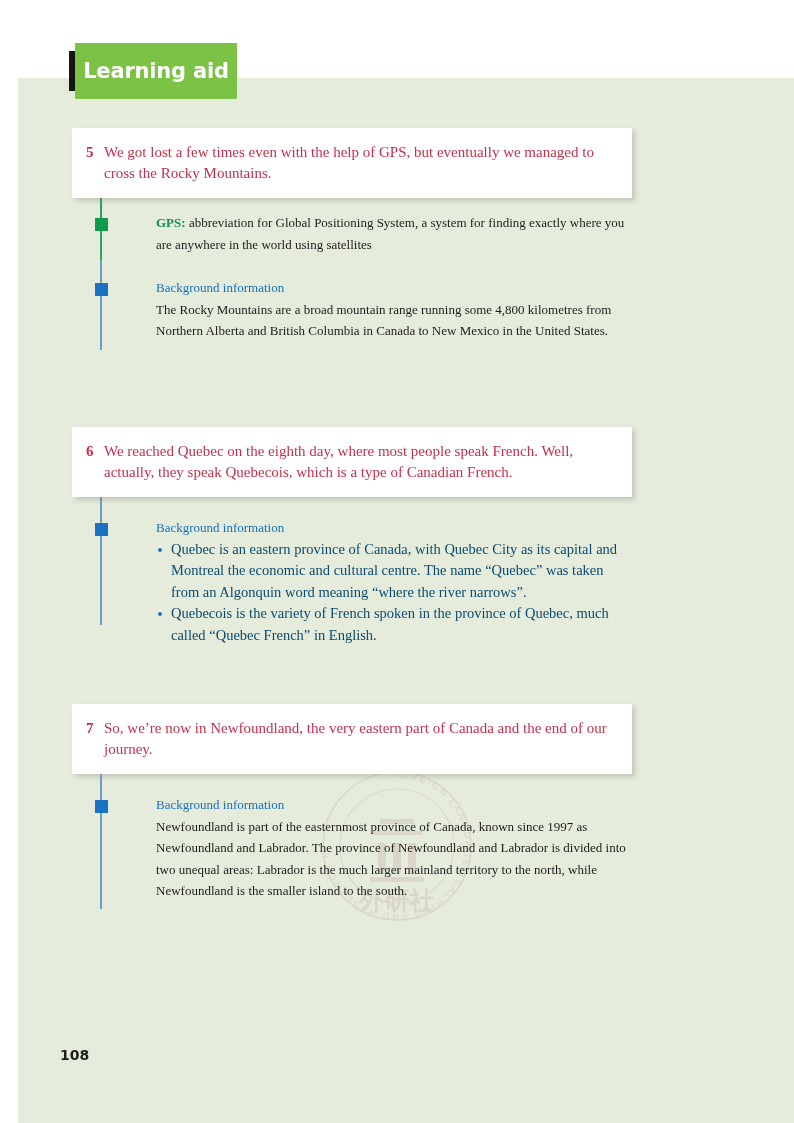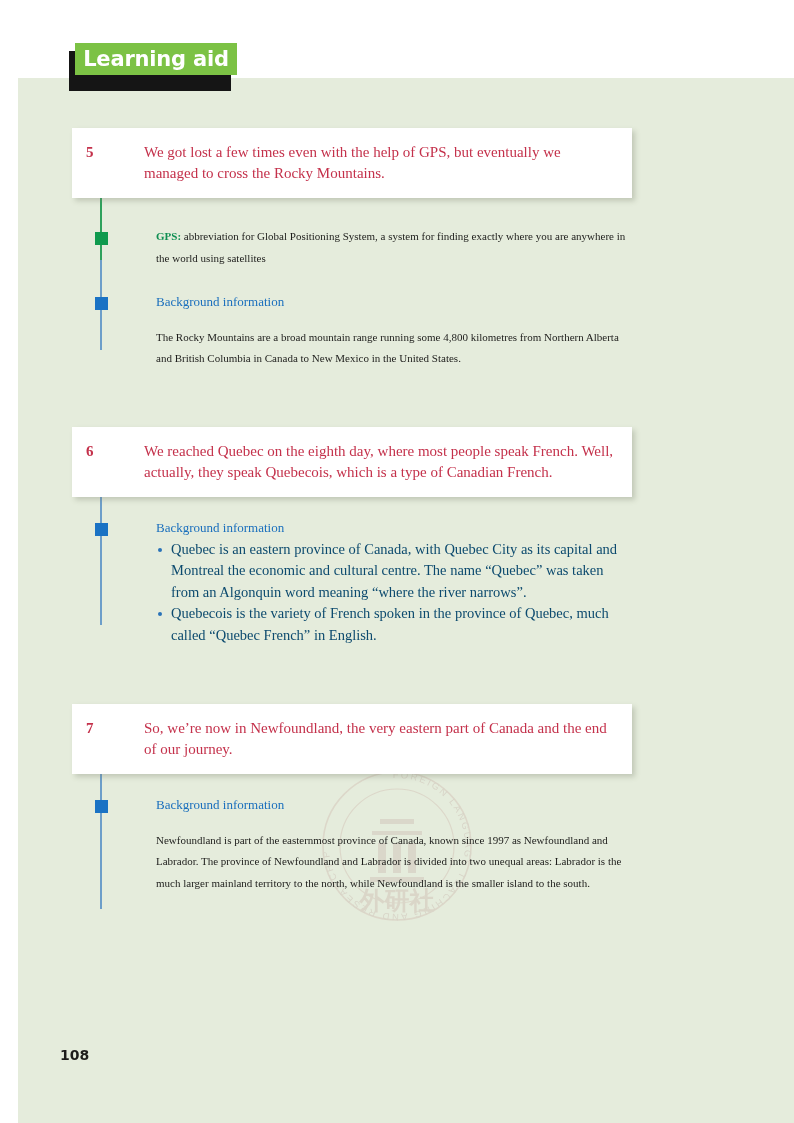--- a/index.html
+++ b/index.html
@@ -57,21 +57,21 @@
     top: 8px;
     width: 162px;
     height: 40px;
     background: #151515;
   }
   #heading-box {
     position: absolute;
     left: 6px;
     top: 0px;
     width: 162px;
-    height: 32px;
+    height: 56px;
     background: #7cc245;
     display: flex;
     align-items: center;
     justify-content: center;
   }
   #heading-box .label {
     font-family: "DejaVu Sans", sans-serif;
     font-weight: bold;
     font-size: 21px;
     color: #ffffff;
@@ -105,21 +105,20 @@
     line-height: 21px;
     width: 18px;
     flex: 0 0 18px;
     text-align: left;
   }
   .prompt-text {
     color: #c4314b;
     font-size: 15px;
     line-height: 21px;
     flex: 1 1 auto;
-    margin-left: 40px;
   }
 
   
   .notes {
     position: relative;
     padding-top: 14px;
   }
   .rail {
     position: absolute;
     left: 28px;
@@ -137,24 +136,23 @@
   .marker {
     position: absolute;
     left: 23px;
     width: 13px;
     height: 13px;
   }
   .marker.green { background: #0f9a4e; }
   .marker.blue  { background: #1a72c4; }
 
   .note-body {
-    font-size: 11px;
+    font-size: 13px;
     line-height: 21.5px;
     color: #1d1d1b;
-    margin-top: 14px;
   }
   .term {
     color: #0f8f52;
     font-weight: bold;
   }
   .note-title {
     color: #1a6fbd;
     font-size: 13px;
     line-height: 21.5px;
     display: inline-block;

